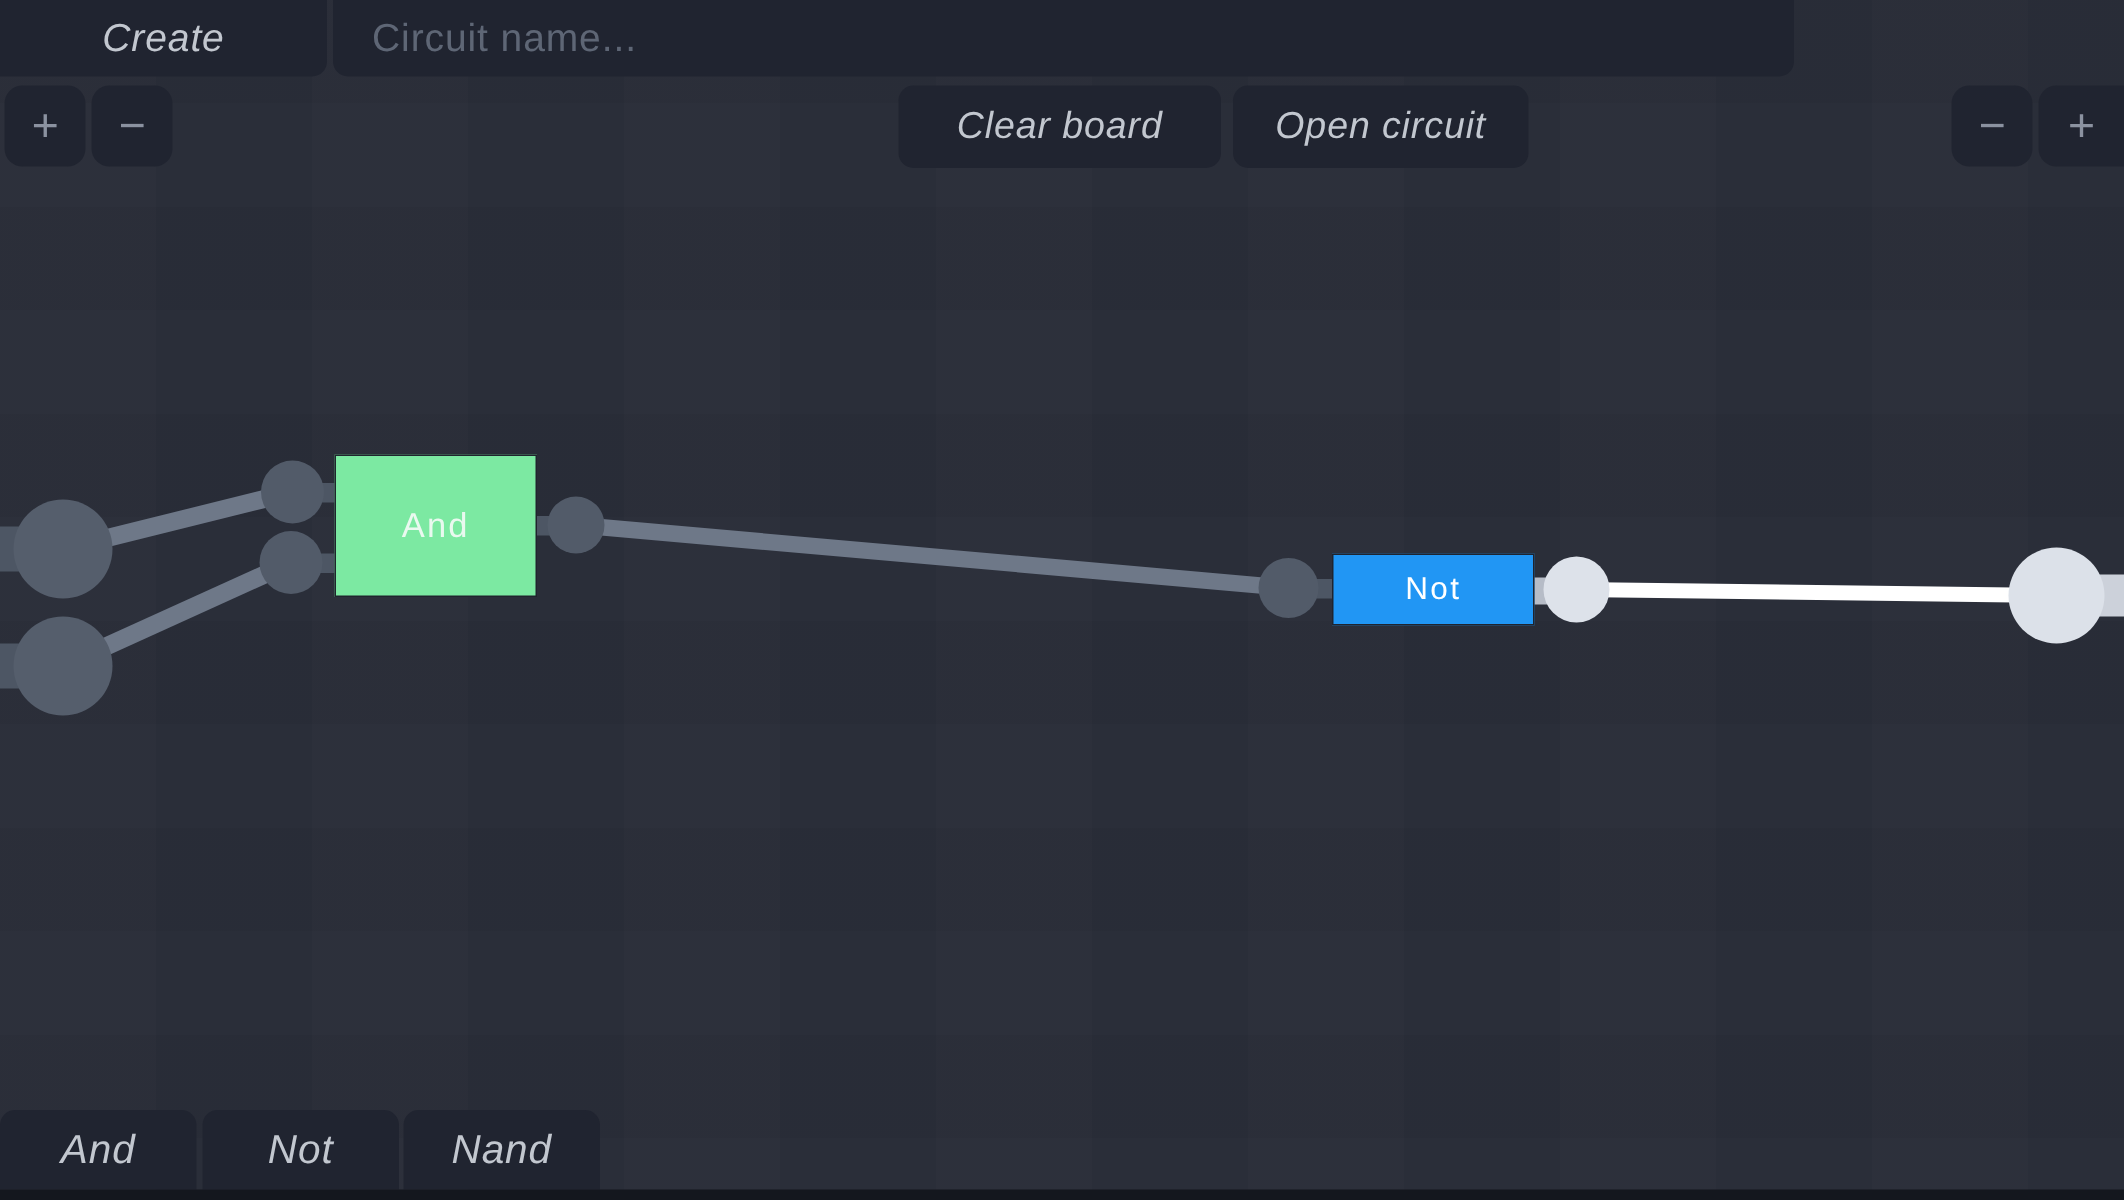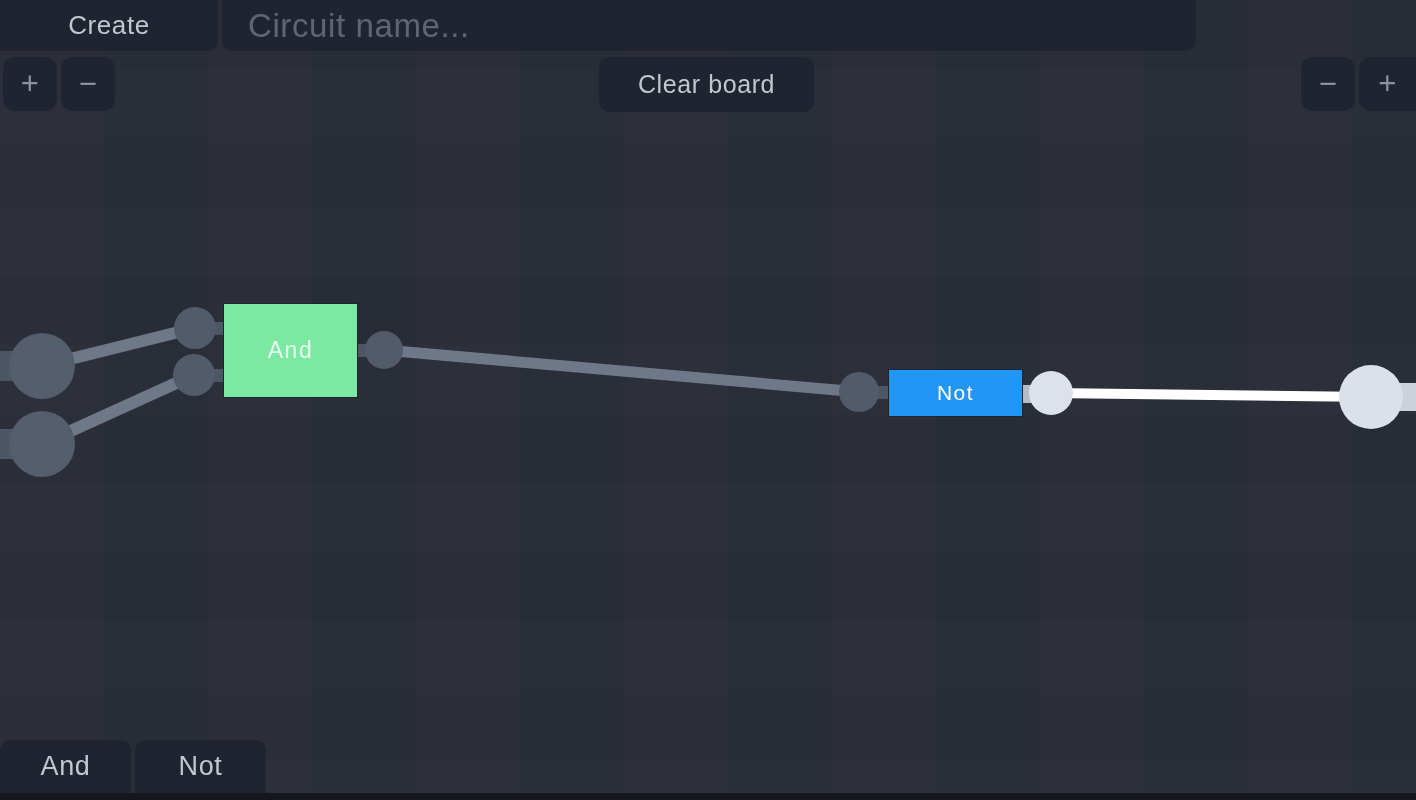--- a/index.html
+++ b/index.html
@@ -13,29 +13,30 @@
     font-family:"Liberation Sans", sans-serif;
     -webkit-font-smoothing:antialiased;
   }
 
   
   .ui-btn {
     position:absolute; background:#202430; color:#c2c7cf;
     display:flex; align-items:center; justify-content:center;
     font-size:25px; letter-spacing:0.6px; cursor:pointer; z-index:10;
     user-select:none;
+    font-style:italic;
   }
 
   
   .btn-create { left:0; top:0; width:218px; height:51px; border-radius:0 0 10px 0; font-size:26px; }
   .btn-menu   { left:1200px; top:0; width:216px; height:51px; border-radius:0 0 0 10px; font-size:26px; }
   .circuit-name-input {
     position:absolute; left:222px; top:0; width:974px; height:51px; z-index:10;
     background:#202430; border:none; outline:none; border-radius:0 0 10px 10px;
-    color:#7dd3fc; font-size:33px; letter-spacing:0.6px; padding:0 26px;
+    color:#7dd3fc; font-size:26px; letter-spacing:0.6px; padding:0 26px;
     font-family:"Liberation Sans", sans-serif; box-sizing:border-box;
   }
   .circuit-name-input::placeholder { color:#5e6675; opacity:1; }
 
   
   .zoom-btn { width:54px; height:54px; top:57px; border-radius:12px; font-size:31px; color:#8b92a0; font-weight:400; }
   .zoom-in-left   { left:3px; }
   .zoom-out-left  { left:61px; }
   .zoom-out-right { left:1301px; }
   .zoom-in-right  { left:1359px; width:57px; border-radius:12px 0 0 12px; }
@@ -105,25 +106,27 @@
   <div class="ui-btn btn-create">Create</div>
   <input class="circuit-name-input" type="text" placeholder="Circuit name..." style="">
 
   <div class="ui-btn zoom-btn zoom-in-left">
     <span>+</span>
   </div>
   <div class="ui-btn zoom-btn zoom-out-left">
     <span>−</span>
   </div>
   <div class="ui-btn btn-clear">Clear board</div>
+  <div class="ui-btn btn-open">Open circuit</div>
   <div class="ui-btn zoom-btn zoom-out-right">
     <span>−</span>
   </div>
   <div class="ui-btn zoom-btn zoom-in-right">
     <span>+</span>
   </div>
 
   <div class="ui-btn palette-btn pal-and">And</div>
   <div class="ui-btn palette-btn pal-not">Not</div>
+  <div class="ui-btn palette-btn pal-nand">Nand</div>
 
   <div class="bottom-strip"></div>
 
 </div>
 
 </body></html>

